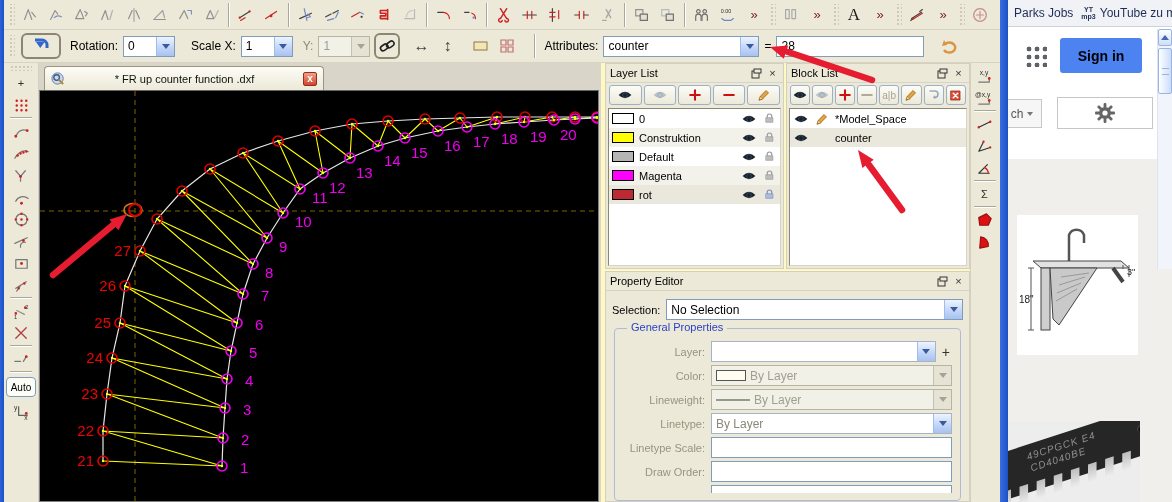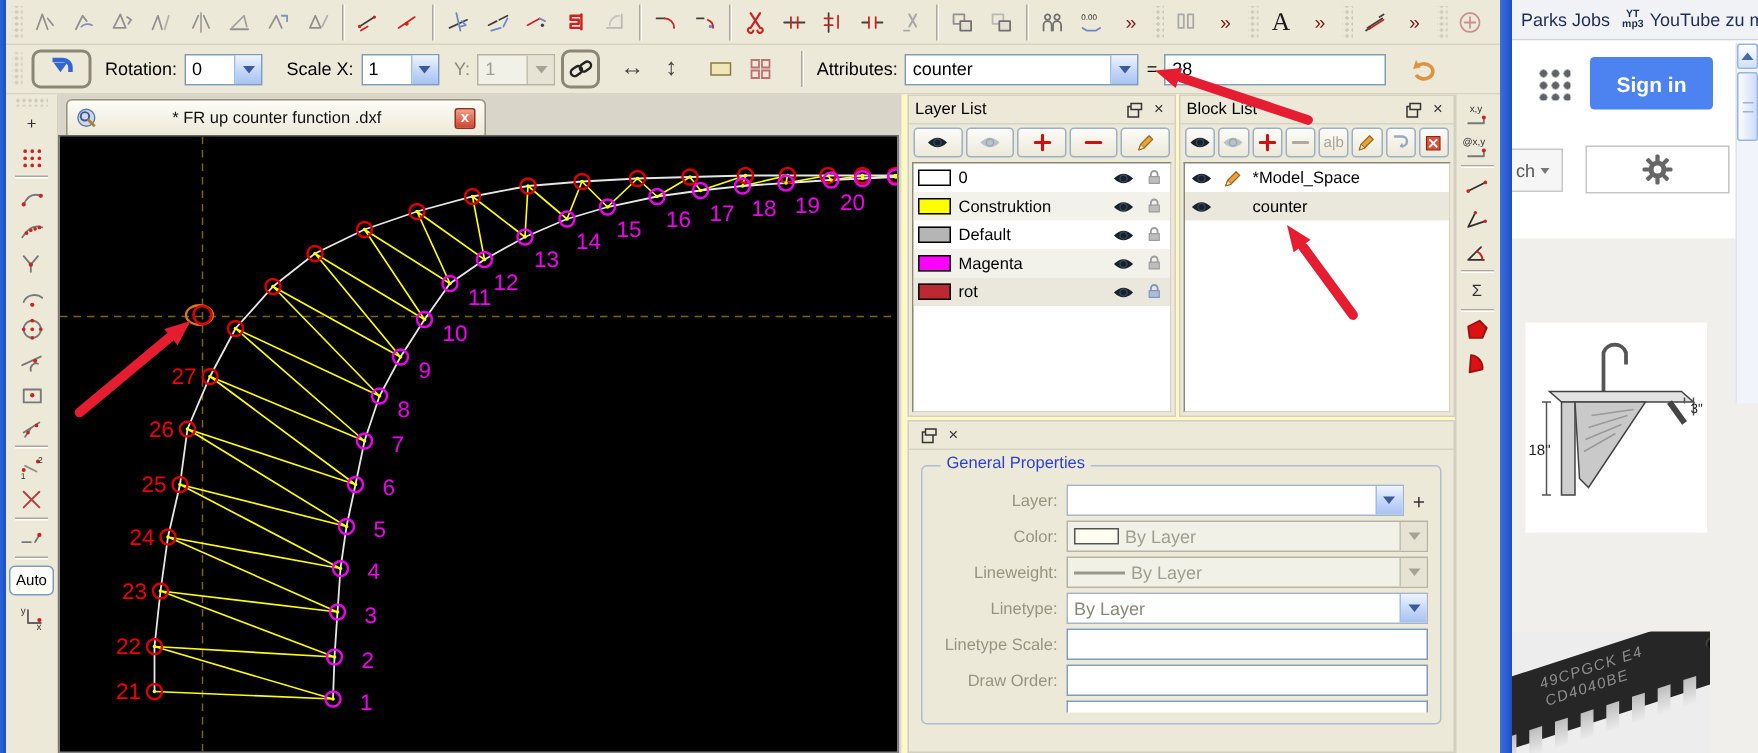--- a/index.html
+++ b/index.html
@@ -80,21 +80,21 @@
 
   .rightbar { width:28px; flex:0 0 auto; display:flex; flex-direction:column; align-items:center; background:#ece9d8; border-left:1px solid #d4d0c0; padding-top:2px; }
 
   
   .browser { position:absolute; left:1008px; top:0; width:164px; height:502px; background:#fff; overflow:hidden; }
   .bookmarks { height:27px; background:#f1f2f6; border-bottom:1px solid #cfd2da; display:flex; align-items:center; gap:8px; padding:0 6px; color:#1d2d55; font-size:12px; white-space:nowrap; }
   .ytmp3 { display:flex; flex-direction:column; line-height:1; font-size:7px; font-weight:bold; color:#1d2d55; text-align:center; }
   .bpage { position:relative; height:475px; background:#fff; }
   .apps-grid { position:absolute; left:17px; top:18px; width:22px; height:22px;
      background-image:radial-gradient(circle,#5f6368 2.4px,transparent 2.6px); background-size:8px 8px; }
-  .signin { position:absolute; left:52px; top:11px; width:82px; height:35px; background:#4d83f1; border-radius:3px; color:#ffffff; font-weight:bold; font-size:14px; display:flex; align-items:center; justify-content:center; }
+  .signin { position:absolute; left:52px; top:11px; width:82px; height:35px; background:#4d83f1; border-radius:3px; color:#000000; font-weight:bold; font-size:14px; display:flex; align-items:center; justify-content:center; }
   .scrollbar { position:absolute; right:0; top:2px; width:15px; height:240px; background:#f2f4fb; border-left:1px solid #dfe3ee; }
   .sc-up { height:17px; background:linear-gradient(#fdfeff,#cfe0fa); border:1px solid #98b4e4; border-radius:2px; display:flex; align-items:center; justify-content:center; }
   .sc-up .up-ar { width:0; height:0; border-left:4px solid transparent; border-right:4px solid transparent; border-bottom:5px solid #4466aa; }
   .sc-thumb { margin-top:2px; height:46px; background:linear-gradient(90deg,#fdfeff,#cbdcfa); border:1px solid #98b4e4; border-radius:2px; display:flex; align-items:center; justify-content:center; }
   .sc-grip { width:7px; height:7px; border-top:1px solid #9ab2dd; border-bottom:1px solid #9ab2dd; }
   .search-btn { position:absolute; left:-6px; top:72px; width:40px; height:29px; border:1px solid #c8c8c8; background:#f6f6f6; color:#555; font-size:12px; display:flex; align-items:center; justify-content:center; gap:4px; }
   .search-btn .dar { width:0; height:0; border-left:3px solid transparent; border-right:3px solid transparent; border-top:4px solid #777; }
   .gear-btn { position:absolute; left:49px; top:70px; width:96px; height:32px; border:1px solid #c6c6c6; background:#fff; display:flex; align-items:center; justify-content:center; }
   .page-grey { position:absolute; left:0; top:132px; width:164px; height:343px; background:#f0efec; }
   .img-card1 { position:absolute; left:9px; top:56px; width:121px; height:140px; background:#fff; }
@@ -809,29 +809,39 @@
                   </svg>
                   <span style="width: 16px;"></span>
                   <span class="lname">counter</span>
                 </div>
               </div>
           </div>
         </div>
 
         <div class="panel prop-panel">
           <div class="ptitle">
+            <span class="pt-text">Property Editor</span>
             <span class="wicon">
               <svg width="11" height="11" viewBox="0 0 11 11">
                   <rect x="1" y="3" width="7" height="7" fill="none" stroke="#333"></rect>
                   <rect x="3" y="1" width="7" height="4" fill="#ece9d8" stroke="#333"></rect>
                 </svg>
             </span>
             <span class="wicon">×</span>
           </div>
           <div class="prop-body">
+            <div class="sel-row">
+              <span>Selection:</span>
+              <div class="combo" style="flex:1">
+                <span class="cval">No Selection</span>
+                  <span class="cbtn">
+                    <span class="car"></span>
+                  </span>
+              </div>
+            </div>
             <div class="groupbox">
               <span class="gtitle">General Properties</span>
               <div id="prop-rows">
                   <div class="prow">
                     <span class="plabel">Layer:</span>
                     <span class="pfield">
                       <div class="combo" style="flex: 1 1 0%; background: rgb(255, 255, 255); border-color: rgb(166, 180, 196);">
                         <span class="cval" style="display: flex; align-items: center; gap: 4px;">
                           <span style="color: rgb(138, 136, 120);"></span>
                         </span>

